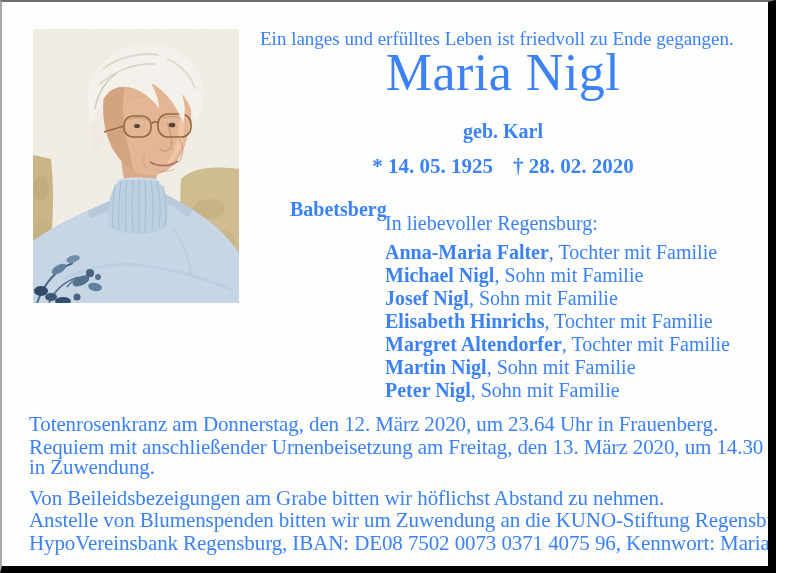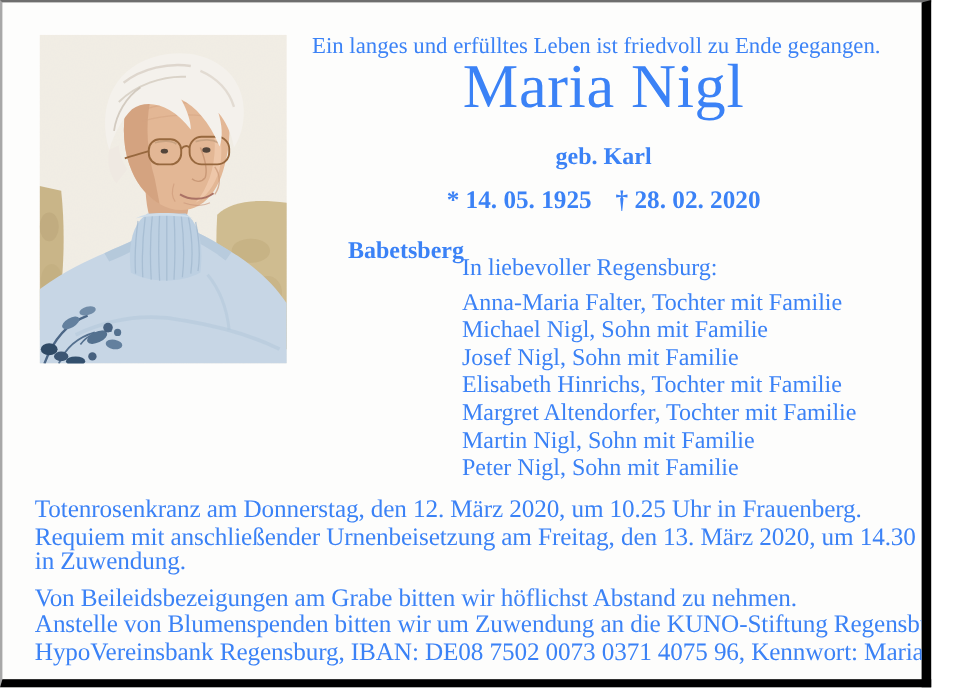--- a/index.html
+++ b/index.html
@@ -44,21 +44,21 @@
   .dates .birth{margin-right:20px;}
   .residence{
     position:absolute;left:40px;top:176px;
     font-size:20px;font-weight:700;line-height:24px;margin-top:19px;
   }
   
   .memorial{position:absolute;left:383px;top:209px;}
   .memorial-intro{font-size:20px;line-height:24px;}
   .family-list{margin-top:6px;}
   .family-row{font-size:20px;line-height:23px;white-space:nowrap;}
-  .family-row .fname{font-weight:400;}
+  .family-row .fname{font-weight:700;}
   
   .notices{position:absolute;left:27px;top:411px;width:765px;}
   .nline{
     font-size:21px;line-height:22.6px;letter-spacing:-.1px;white-space:nowrap;
   }
   .nline:nth-child(3){margin-top:-2px;}
   .nline:nth-child(4){margin-top:8px;}
 </style>
 </head>
 <body>
@@ -169,21 +169,21 @@
       <div class="family-row"><span class="fname">Michael Nigl</span><span>, Sohn mit Familie</span></div>
       <div class="family-row"><span class="fname">Josef Nigl</span><span>, Sohn mit Familie</span></div>
       <div class="family-row"><span class="fname">Elisabeth Hinrichs</span><span>, Tochter mit Familie</span></div>
       <div class="family-row"><span class="fname">Margret Altendorfer</span><span>, Tochter mit Familie</span></div>
       <div class="family-row"><span class="fname">Martin Nigl</span><span>, Sohn mit Familie</span></div>
       <div class="family-row"><span class="fname">Peter Nigl</span><span>, Sohn mit Familie</span></div>
     </div>
   </div>
 
   <div class="notices">
-    <div class="nline">Totenrosenkranz am Donnerstag, den 12. März 2020, um 10.25 Uhr in Frauenberg.</div>
+    <div class="nline">Totenrosenkranz am Donnerstag, den 12. März 2020, um 23.64 Uhr in Frauenberg.</div>
     <div class="nline">Requiem mit anschließender Urnenbeisetzung am Freitag, den 13. März 2020, um 14.30 Uhr</div>
     <div class="nline">in Zuwendung.</div>
     <div class="nline">Von Beileidsbezeigungen am Grabe bitten wir höflichst Abstand zu nehmen.</div>
     <div class="nline">Anstelle von Blumenspenden bitten wir um Zuwendung an die KUNO-Stiftung Regensburg,</div>
     <div class="nline">HypoVereinsbank Regensburg, IBAN: DE08 7502 0073 0371 4075 96, Kennwort: Maria Nigl.</div>
   </div>
 
 </div>
 
 </body></html>

